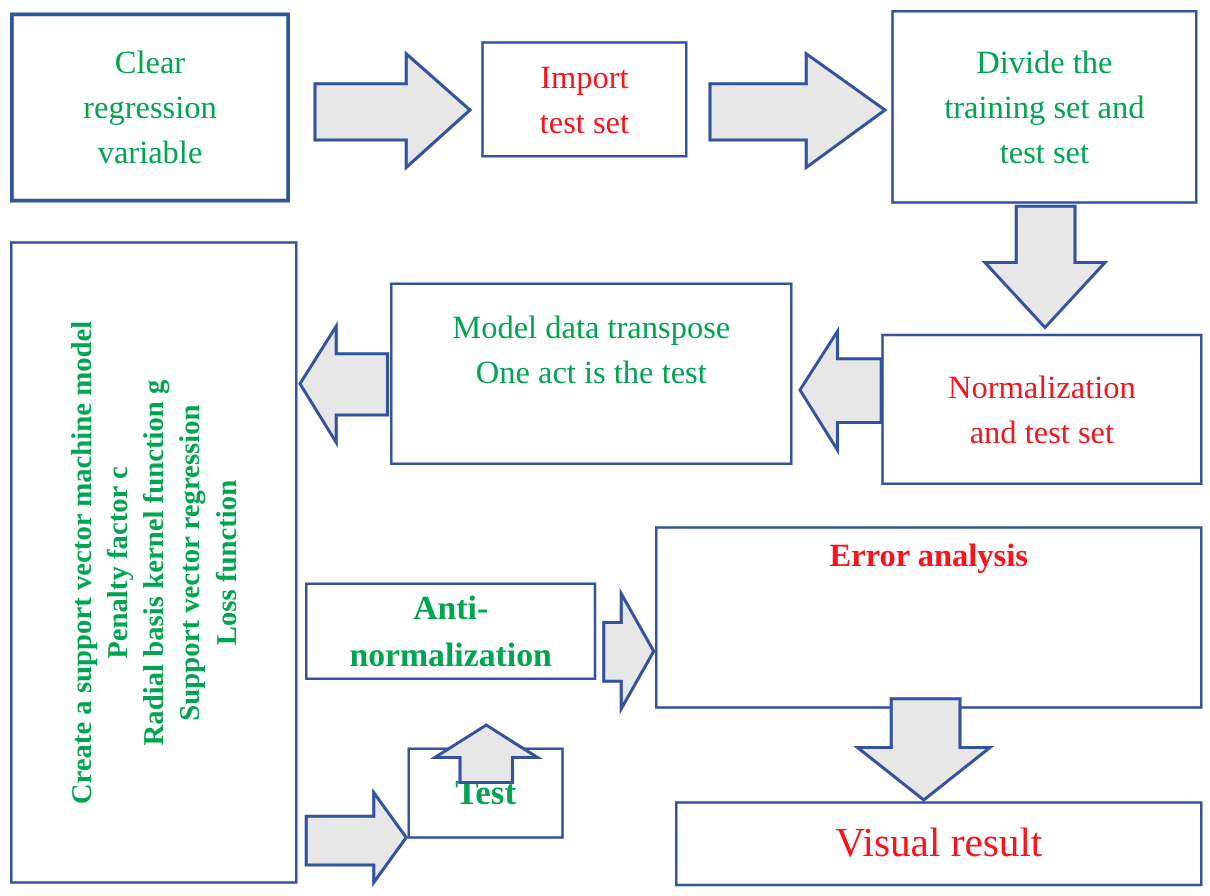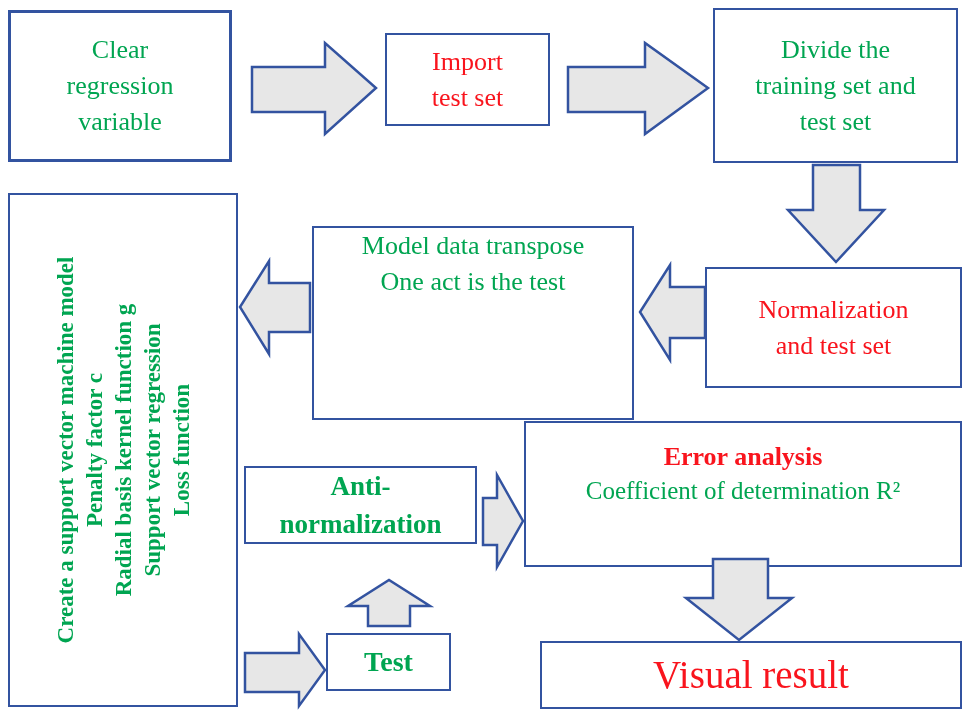--- a/index.html
+++ b/index.html
@@ -30,32 +30,32 @@
   }
   .green{color:var(--green);}
   .red{color:var(--red);}
   .bold{font-weight:bold;}
   .line{font-size:26px;line-height:36px;white-space:nowrap;}
 
   #box-clear{left:8px;top:10px;width:224px;height:152px;border-width:3px;}
   #box-import{left:385px;top:33px;width:165px;height:93px;}
   #box-divide{left:713px;top:8px;width:245px;height:155px;}
   #box-normalization{left:705px;top:267px;width:257px;height:121px;}
-  #box-model{left:312px;top:226px;width:322px;height:194px;justify-content:flex-start;}
+  #box-model{left:312px;top:226px;width:322px;height:146px;justify-content:flex-start;padding-top:16px;}
   #box-svm{left:8px;top:193px;width:230px;height:514px;}
   #box-anti{left:244px;top:466px;width:233px;height:78px;}
-  #box-test{left:326px;top:633px;width:125px;height:58px;}
-  #box-error{left:524px;top:421px;width:438px;height:146px;justify-content:flex-start;padding-top:16px;}
+  #box-test{left:326px;top:598px;width:125px;height:73px;}
+  #box-error{left:524px;top:421px;width:438px;height:146px;justify-content:flex-start;padding-top:4px;}
   #box-visual{left:540px;top:641px;width:422px;height:68px;}
 
   #box-anti .line{font-size:27px;line-height:38px;}
   #box-test .line{font-size:28px;}
   #box-error .title{font-size:26px;line-height:36px;}
   #box-error .eline{font-size:25px;line-height:32px;white-space:nowrap;}
-  #box-visual .line{font-size:39px;}
+  #box-visual .line{font-size:33px;}
 
   .rotated{
     position:absolute;
     left:50%;top:50%;
     width:505px;
     transform:translate(-50%,-50%) rotate(-90deg);
     text-align:center;
   }
   .rline{
     font-size:23px;
@@ -122,21 +122,20 @@
     <div class="line green bold">Anti-</div>
     <div class="line green bold">normalization</div>
   </div>
 
   <div class="box" id="box-test">
     <div class="line green bold">Test</div>
   </div>
 
   <div class="box" id="box-error">
     <div class="title red bold">Error analysis</div>
-    <div class="eline green">Coefficient of determination R²</div>
   </div>
 
   <div class="box" id="box-visual">
     <div class="line red">Visual result</div>
   </div>
 
   <svg id="arrow-layer" viewBox="0 0 968 717" xmlns="http://www.w3.org/2000/svg">
     <polygon points="252,67 325,67 325,43 376,88 325,134 325,112 252,112"></polygon>
     <polygon points="568,67 645,67 645,43 708,88 645,134 645,112 568,112"></polygon>
     <polygon points="813,165 860,165 860,210 884,210 836,262 788,210 813,210"></polygon>

